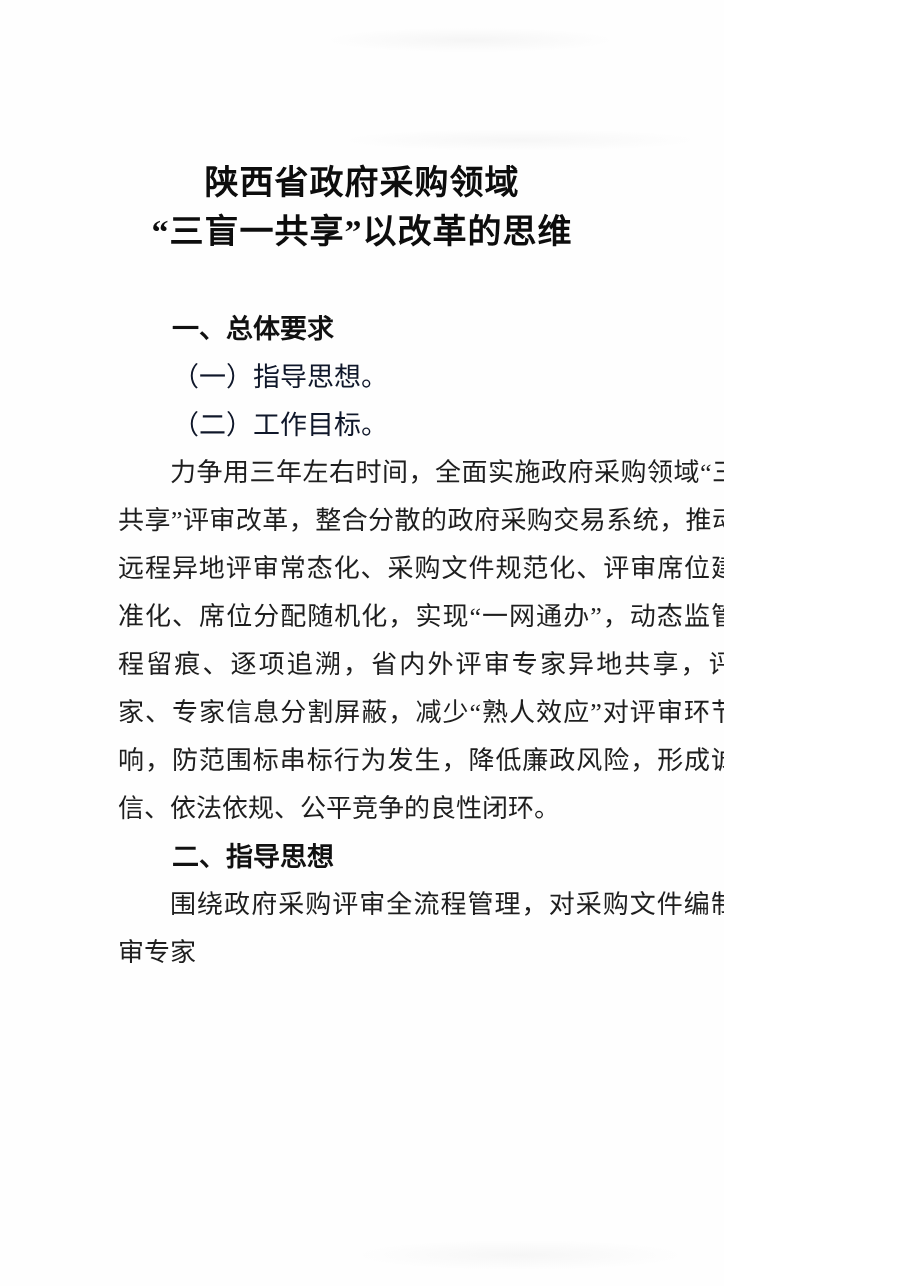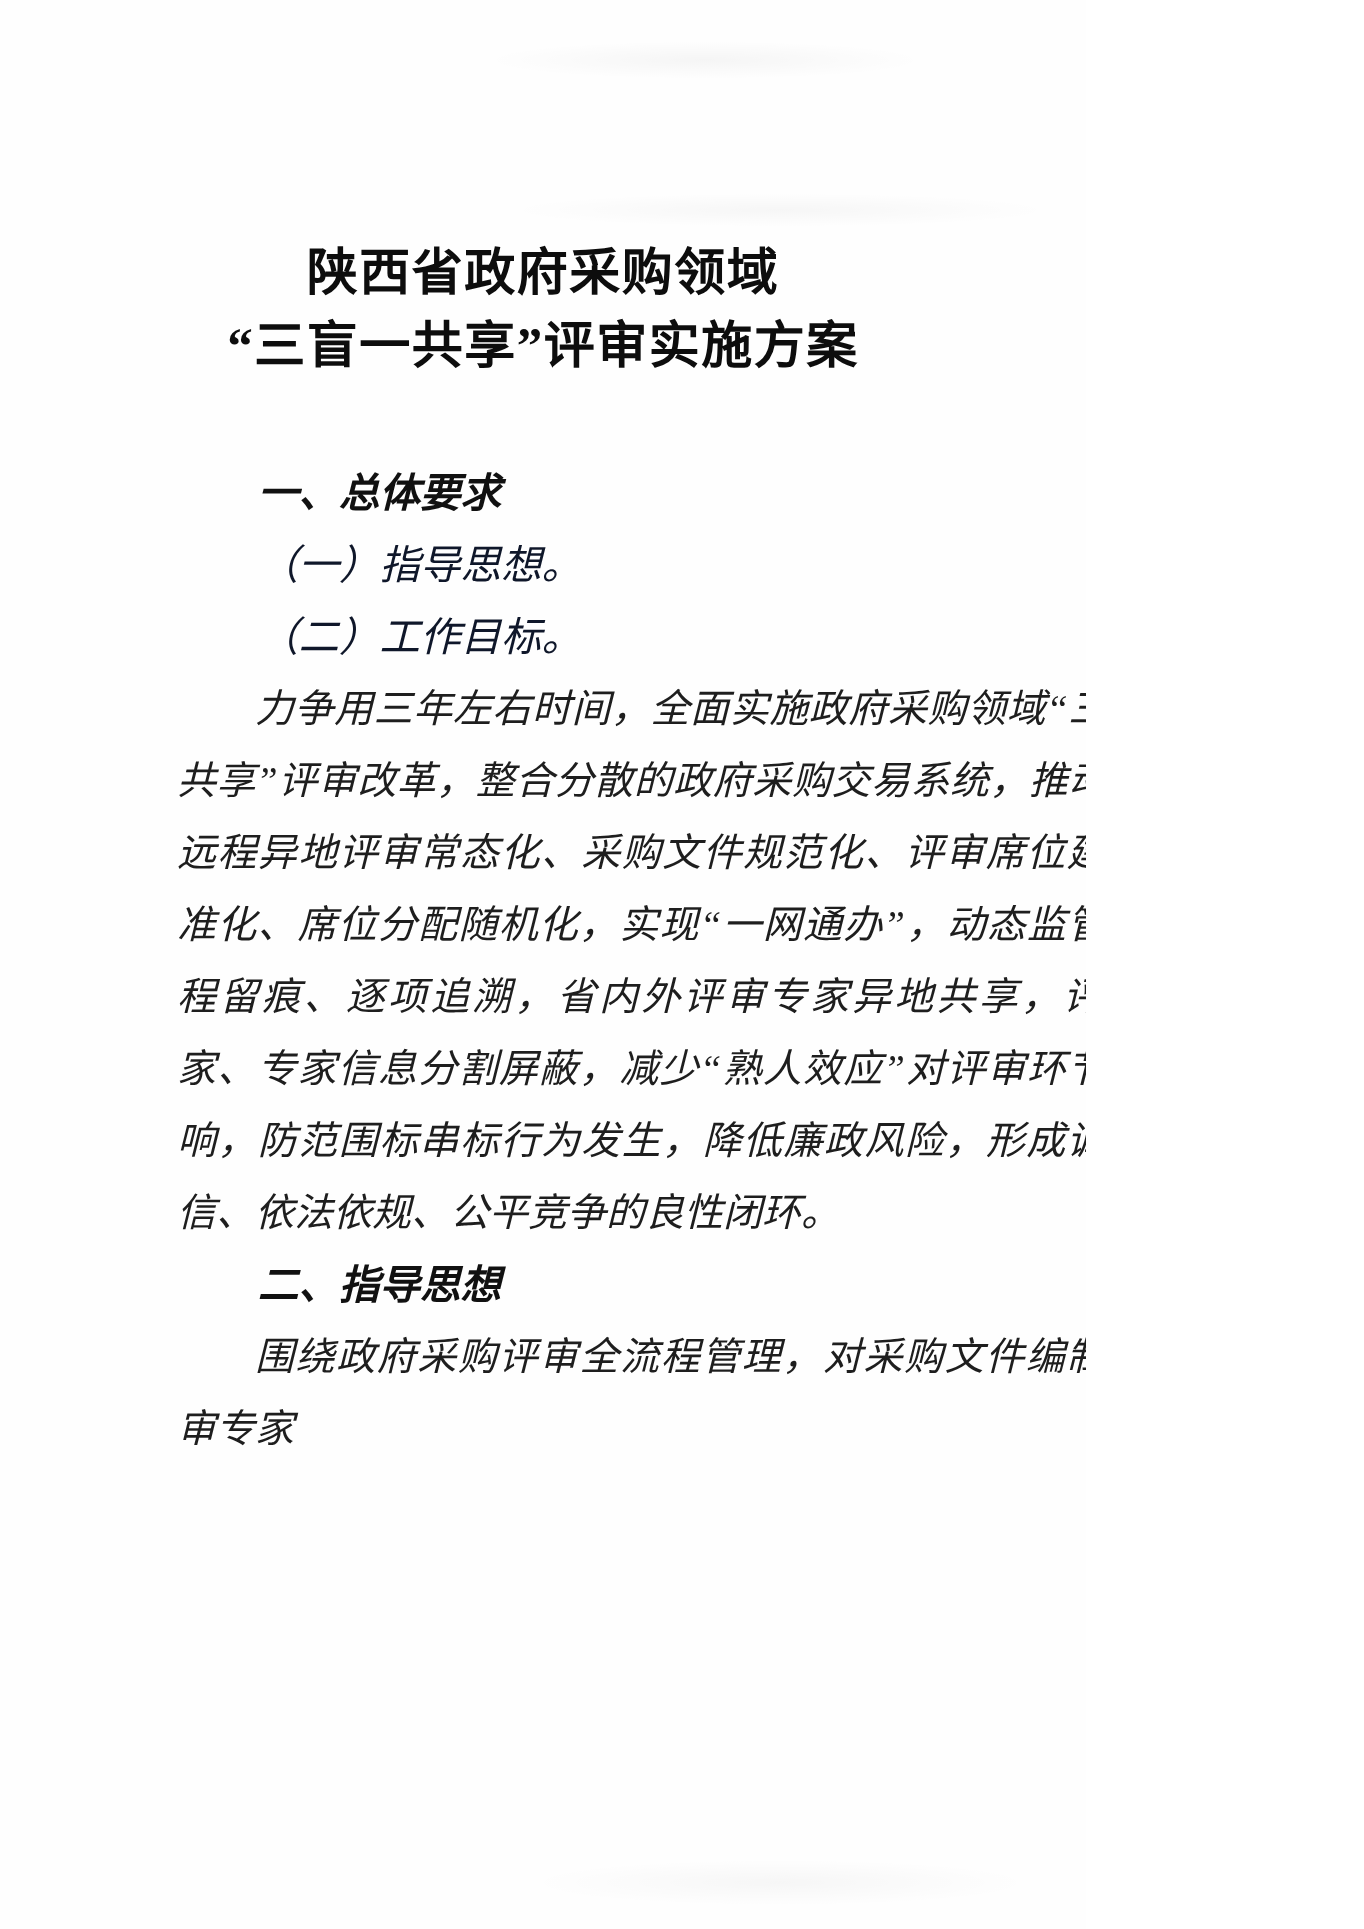--- a/index.html
+++ b/index.html
@@ -45,21 +45,21 @@
     top: 305px;
     left: 118px;
     width: 673px;
     font-size: 26px;
     line-height: 48px;
     text-align: justify;
     text-justify: inter-ideograph;
     color: #1e1e1e;
   }
 
-  .block { text-indent: 2em; margin: 0; padding: 0; font-style: italic; }
+  .block { text-indent: 2em; margin: 0; padding: 0; }
 
   .h1 {
     font-family: "Liberation Sans", "DejaVu Sans", sans-serif;
     font-weight: bold;
     font-size: 27px;
     color: #111;
   }
 
   .h2 {
     font-size: 27px;
@@ -79,21 +79,21 @@
     font-family: "Liberation Serif", "DejaVu Serif", serif;
   }
 </style>
 </head>
 <body>
 
 <div class="page">
 
   <div class="doc-title">
     <div class="doc-title-line">陕西省政府采购领域</div>
-    <div class="doc-title-line">“三盲一共享”评审实施方案</div>
+    <div class="doc-title-line">“三盲一共享”以改革的思维</div>
   </div>
 
   <div class="content">
     <div class="block h1">一、总体要求</div>
     <div class="block h2">（一）指导思想。</div>
     <div class="block h2">（二）工作目标。</div>
     <div class="block para">力争用三年左右时间，全面实施政府采购领域“三盲一共享”评审改革，整合分散的政府采购交易系统，推动全省远程异地评审常态化、采购文件规范化、评审席位建设标准化、席位分配随机化，实现“一网通办”，动态监管、全程留痕、逐项追溯，省内外评审专家异地共享，评审专家、专家信息分割屏蔽，减少“熟人效应”对评审环节的影响，防范围标串标行为发生，降低廉政风险，形成诚实守信、依法依规、公平竞争的良性闭环。</div>
     <div class="block h1">二、指导思想</div>
     <div class="block para">围绕政府采购评审全流程管理，对采购文件编制、评审专家</div>
   </div>

